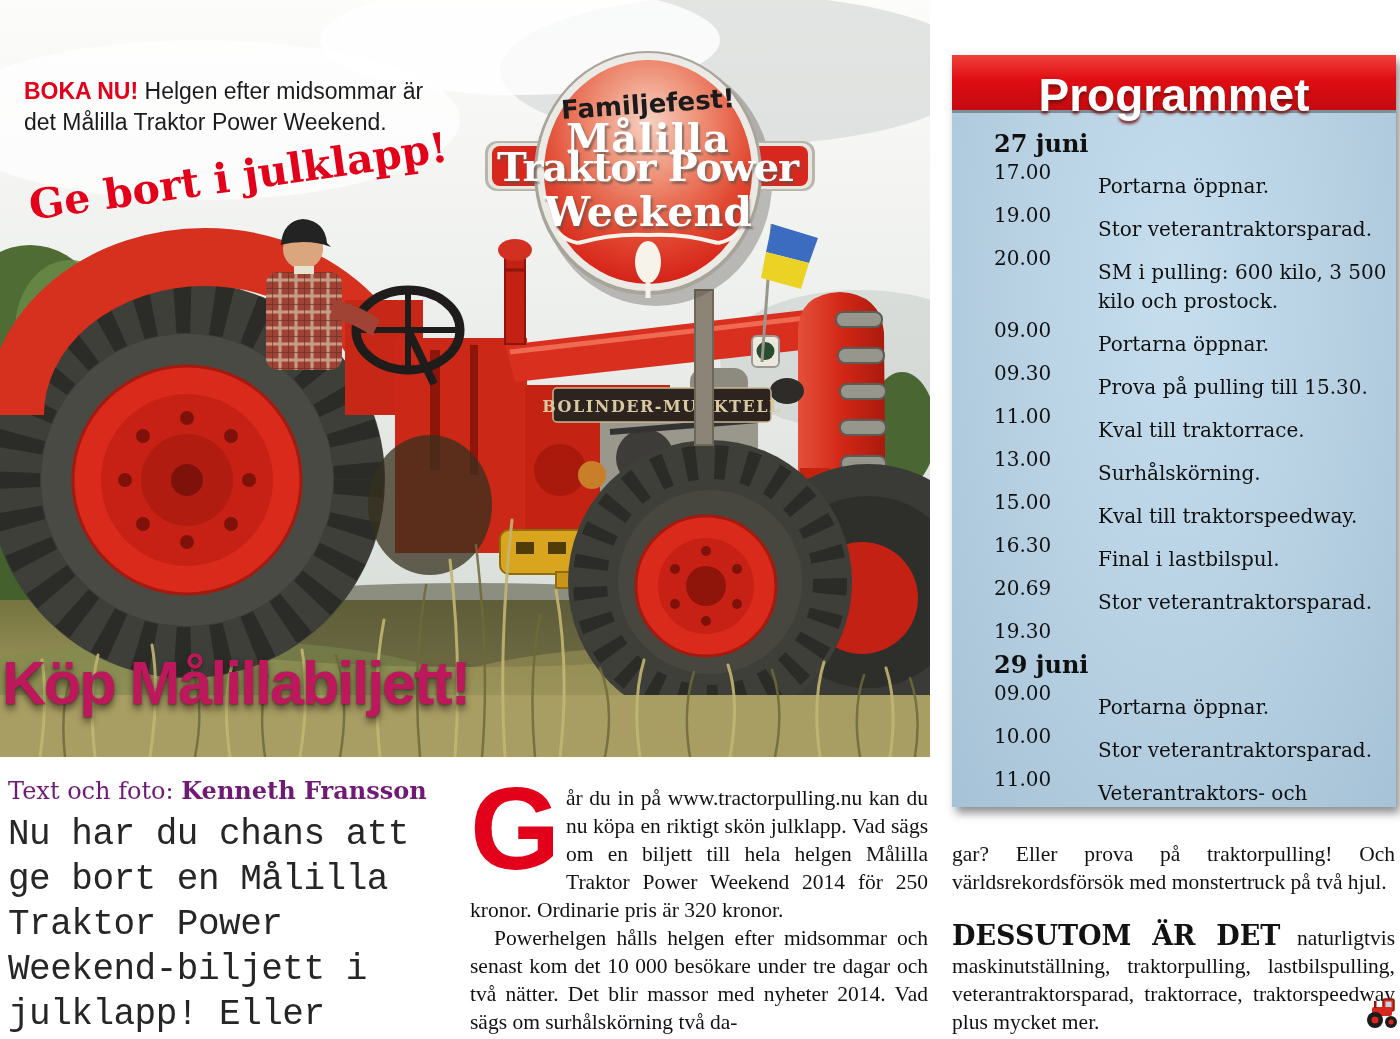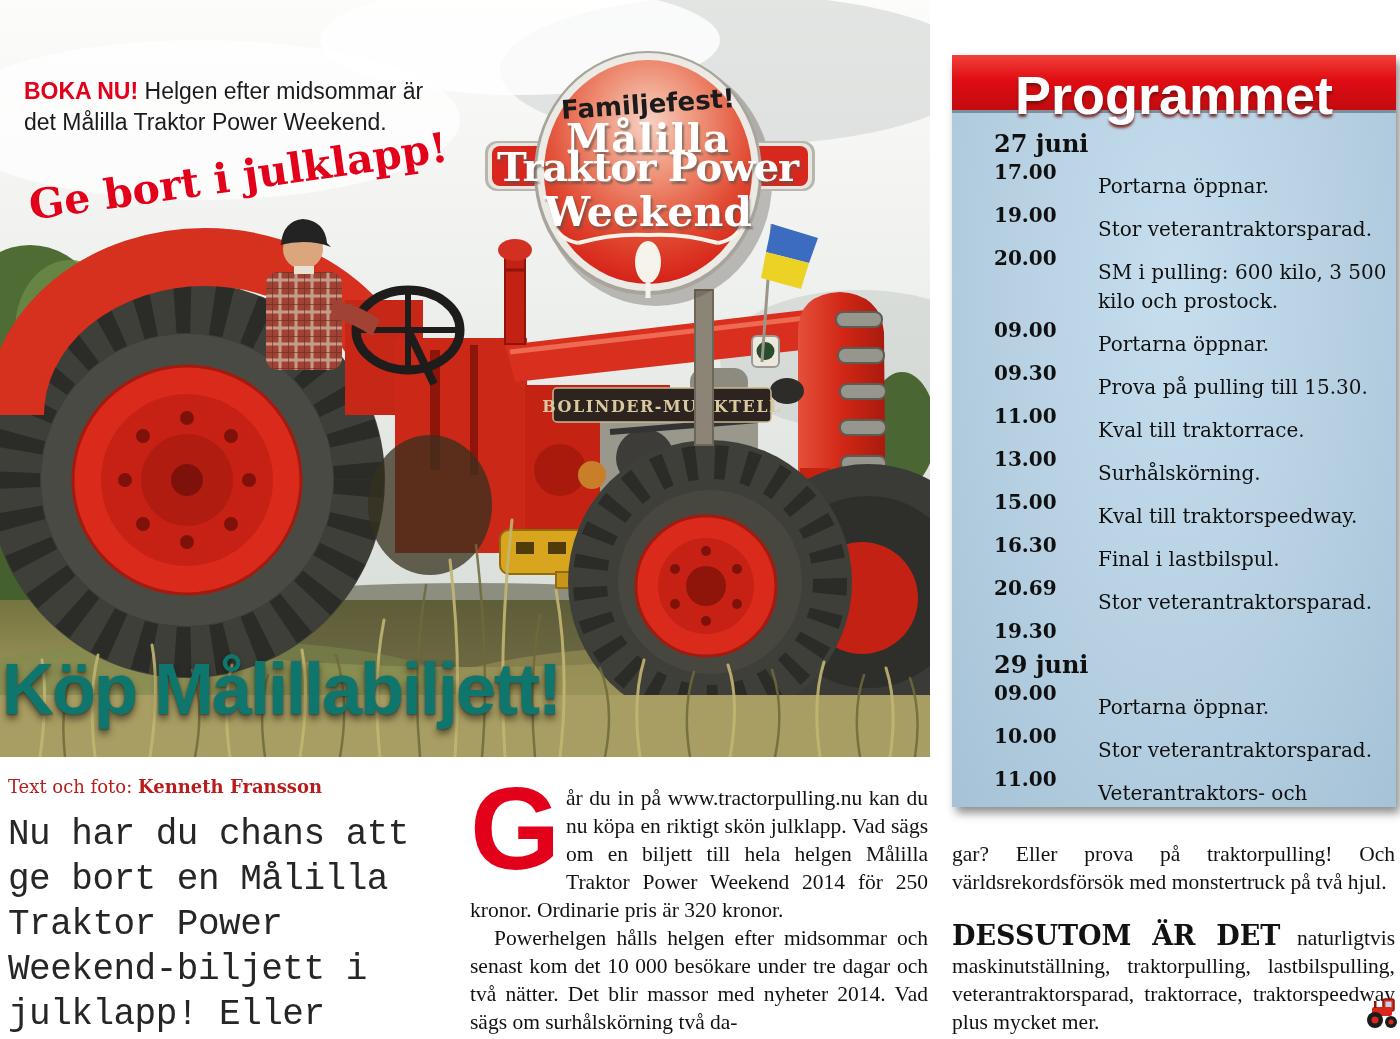--- a/index.html
+++ b/index.html
@@ -21,54 +21,54 @@
   .gift-line {
     position:absolute; left:26px; top:182px; z-index:5;
     font-family:"DejaVu Serif", serif; font-weight:bold;
     font-size:41px; color:var(--accent,#e2001a);
     transform:rotate(-8deg); transform-origin:0 0; white-space:nowrap;
   }
 
   .headline {
     position:absolute; left:2px; top:648px; width:928px; z-index:6;
     font-family:"Liberation Sans", sans-serif; font-weight:bold;
-    font-size:72px; letter-spacing:-2px; color:#0f766e; white-space:nowrap;
+    font-size:61px; letter-spacing:-2px; color:#be185d; white-space:nowrap;
     text-shadow:0 5px 7px rgba(45,35,25,.65), 0 1px 2px rgba(0,0,0,.4);
   }
 
   
   .program-panel {
     position:absolute; left:952px; top:55px; width:444px; height:752px;
     box-shadow:4px 6px 9px rgba(0,0,0,.45);
   }
   .program-header {
     height:55px; display:flex; align-items:center; justify-content:center;
     background:linear-gradient(#f0413a 0%, var(--header-red,#e00d13) 45%, #c20b10 100%);
   }
   .program-header .title {
-    font-weight:bold; font-size:54px; letter-spacing:0; color:#fff;
+    font-weight:bold; font-size:46px; letter-spacing:0; color:#fff;
     text-shadow:0 3px 3px rgba(110,15,12,.85);
     margin-top:24px;
   }
   .program-body {
     height:697px; overflow:hidden;
     background:radial-gradient(ellipse at 50% 25%, #c6deee 0%, var(--panel-blue,#b6d0e2) 55%, #a6c2d6 100%);
     border-top:3px solid #7e8f9c;
     padding:12px 8px 13px 42px;
     font-family:"DejaVu Serif", serif; color:#101010;
   }
   .day-label { font-weight:bold; font-size:24px; line-height:29px; margin-top:4px; }
   .prog-row { display:flex; }
-  .prog-time { width:104px; flex:0 0 104px; font-weight:bold; font-size:20px; line-height:29px; }
+  .prog-time { width:104px; flex:0 0 104px; font-weight:normal; font-size:20px; line-height:29px; }
   .prog-desc { width:300px; font-size:20px; line-height:29px;margin-top:14px; }
 
   
   .byline {
     position:absolute; left:8px; top:776px;
-    font-family:"DejaVu Serif", serif; font-size:18px; color:#b91c1c;
+    font-family:"DejaVu Serif", serif; font-size:24px; color:#701a75;
   }
   .byline .name { font-weight:bold; }
 
   .lead {
     position:absolute; left:8px; top:812px; width:445px;
     font-family:Liberation Mono, monospace; font-size:36px; line-height:45px;
     color:#262626; letter-spacing:-0.5px;
   }
 
   .col { font-family:"Liberation Serif", serif; font-size:21.5px; line-height:28px;

